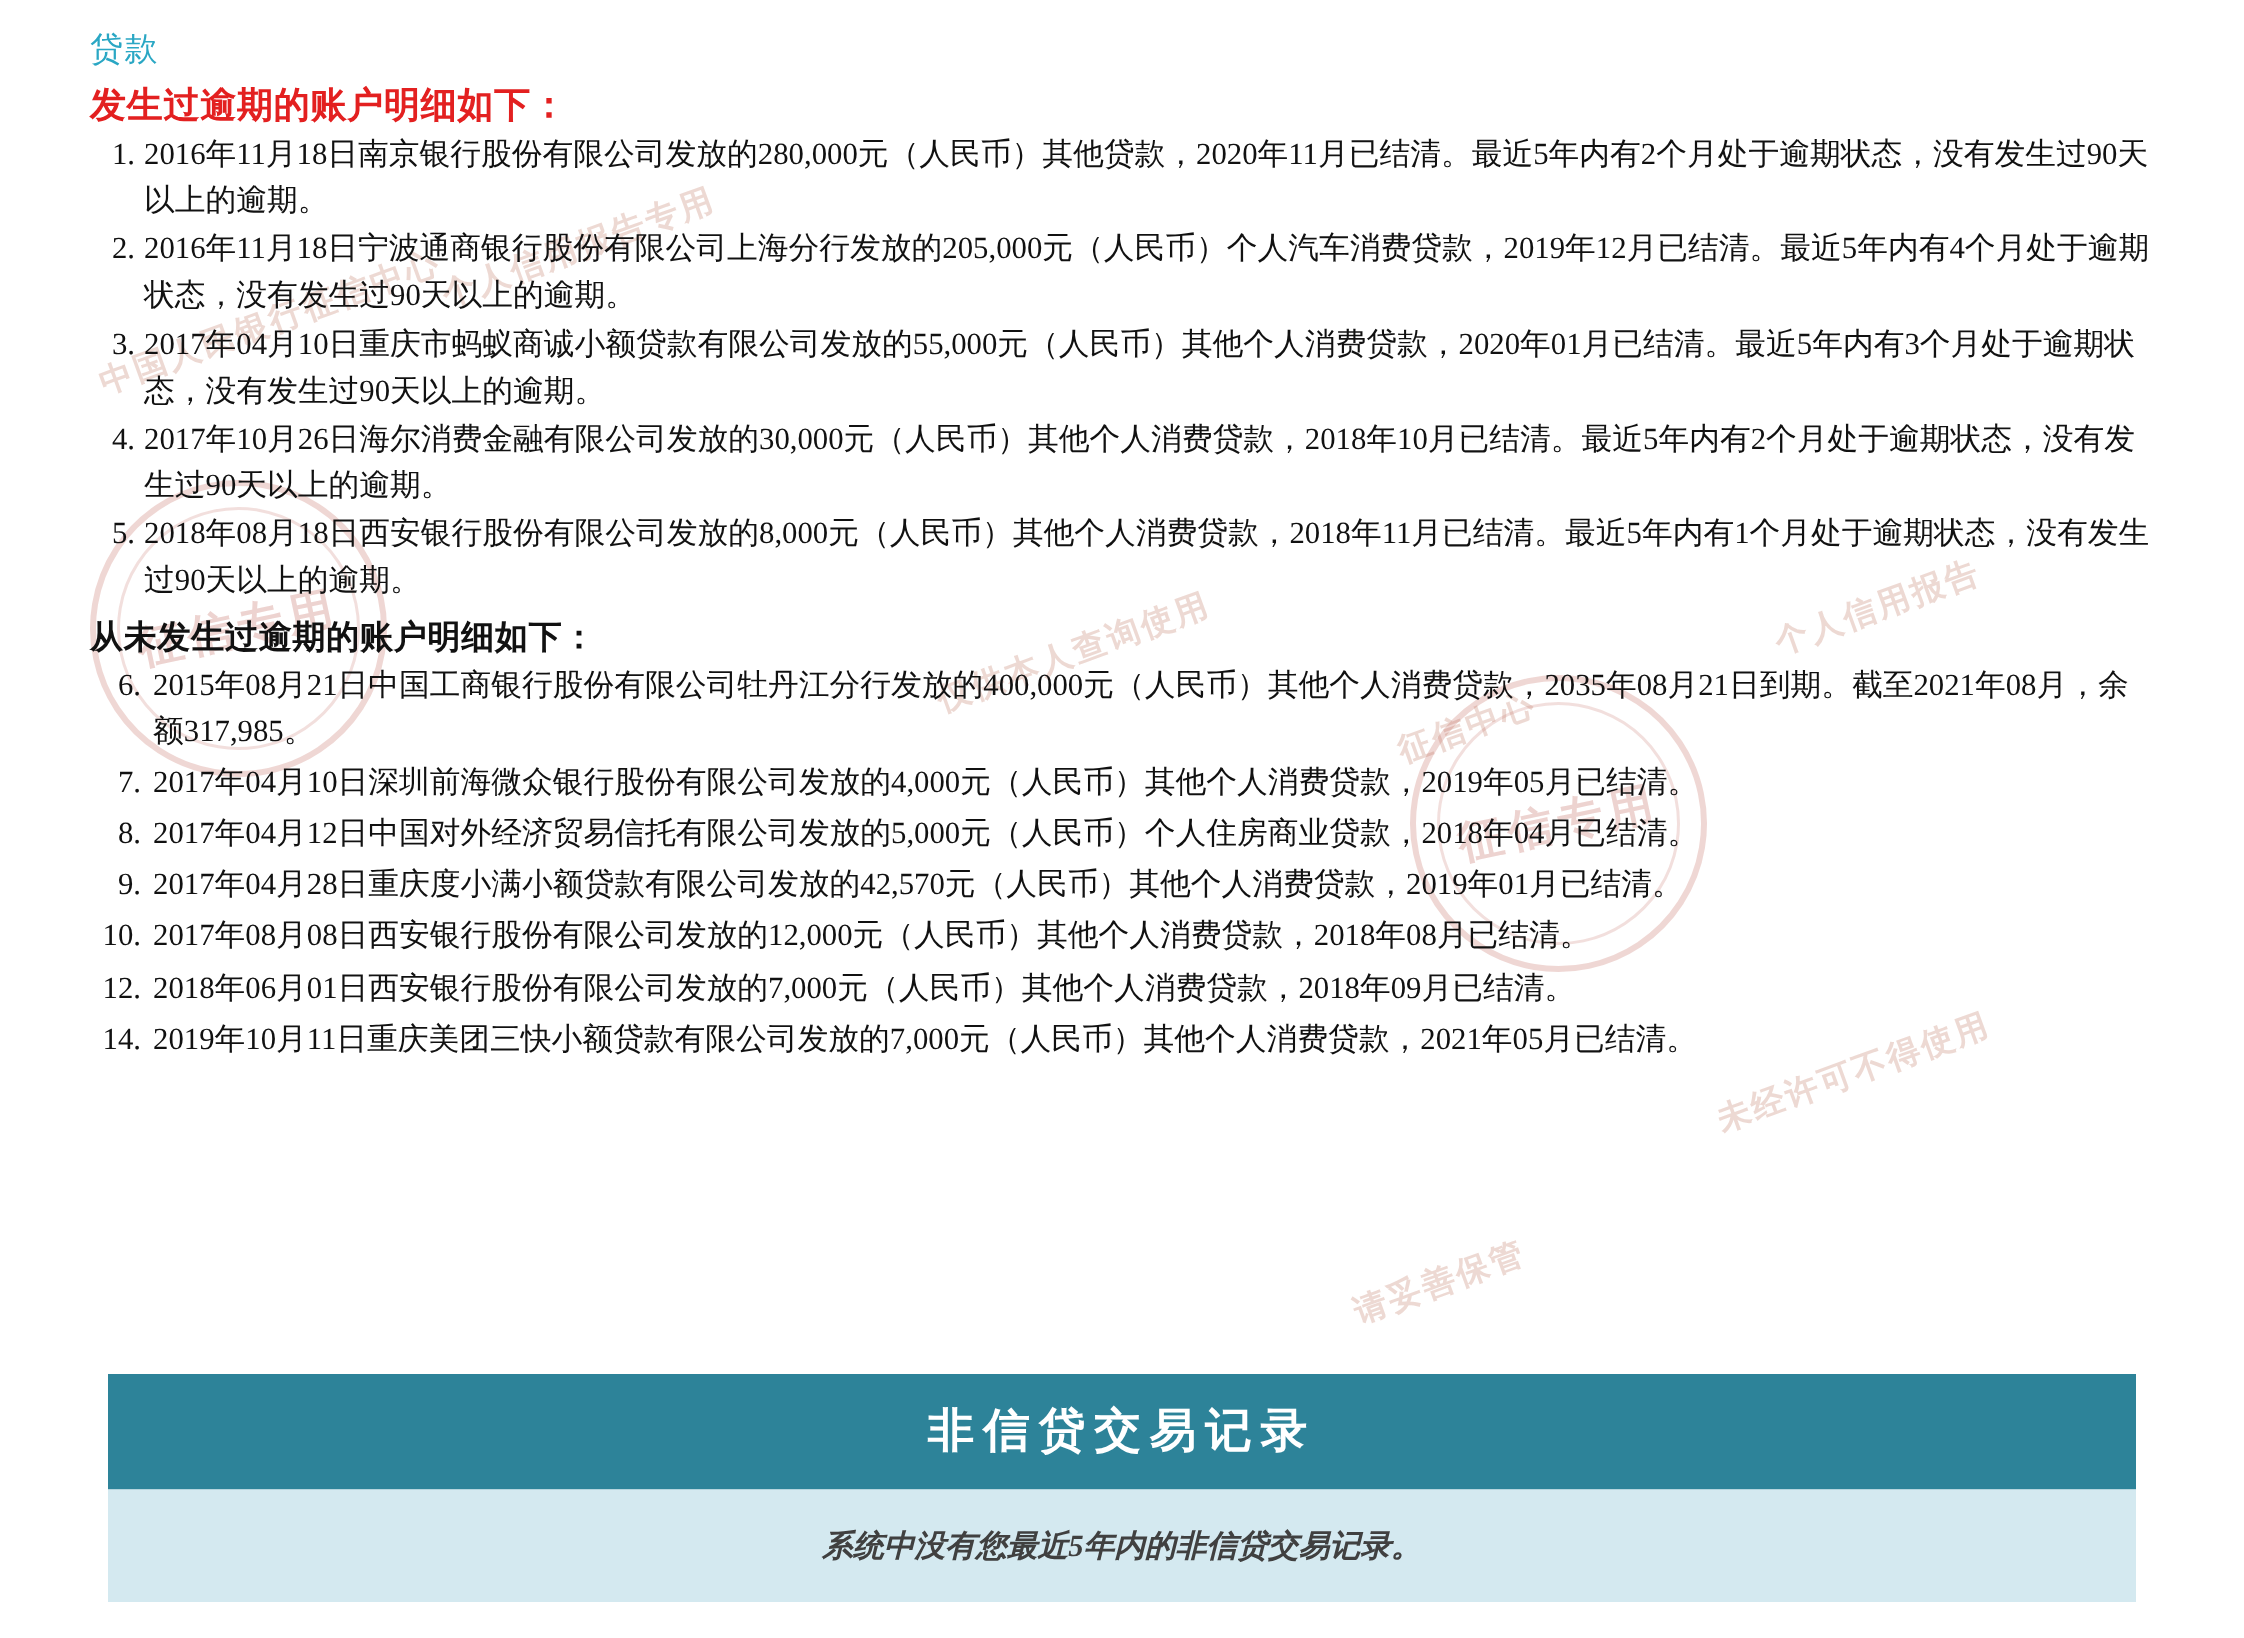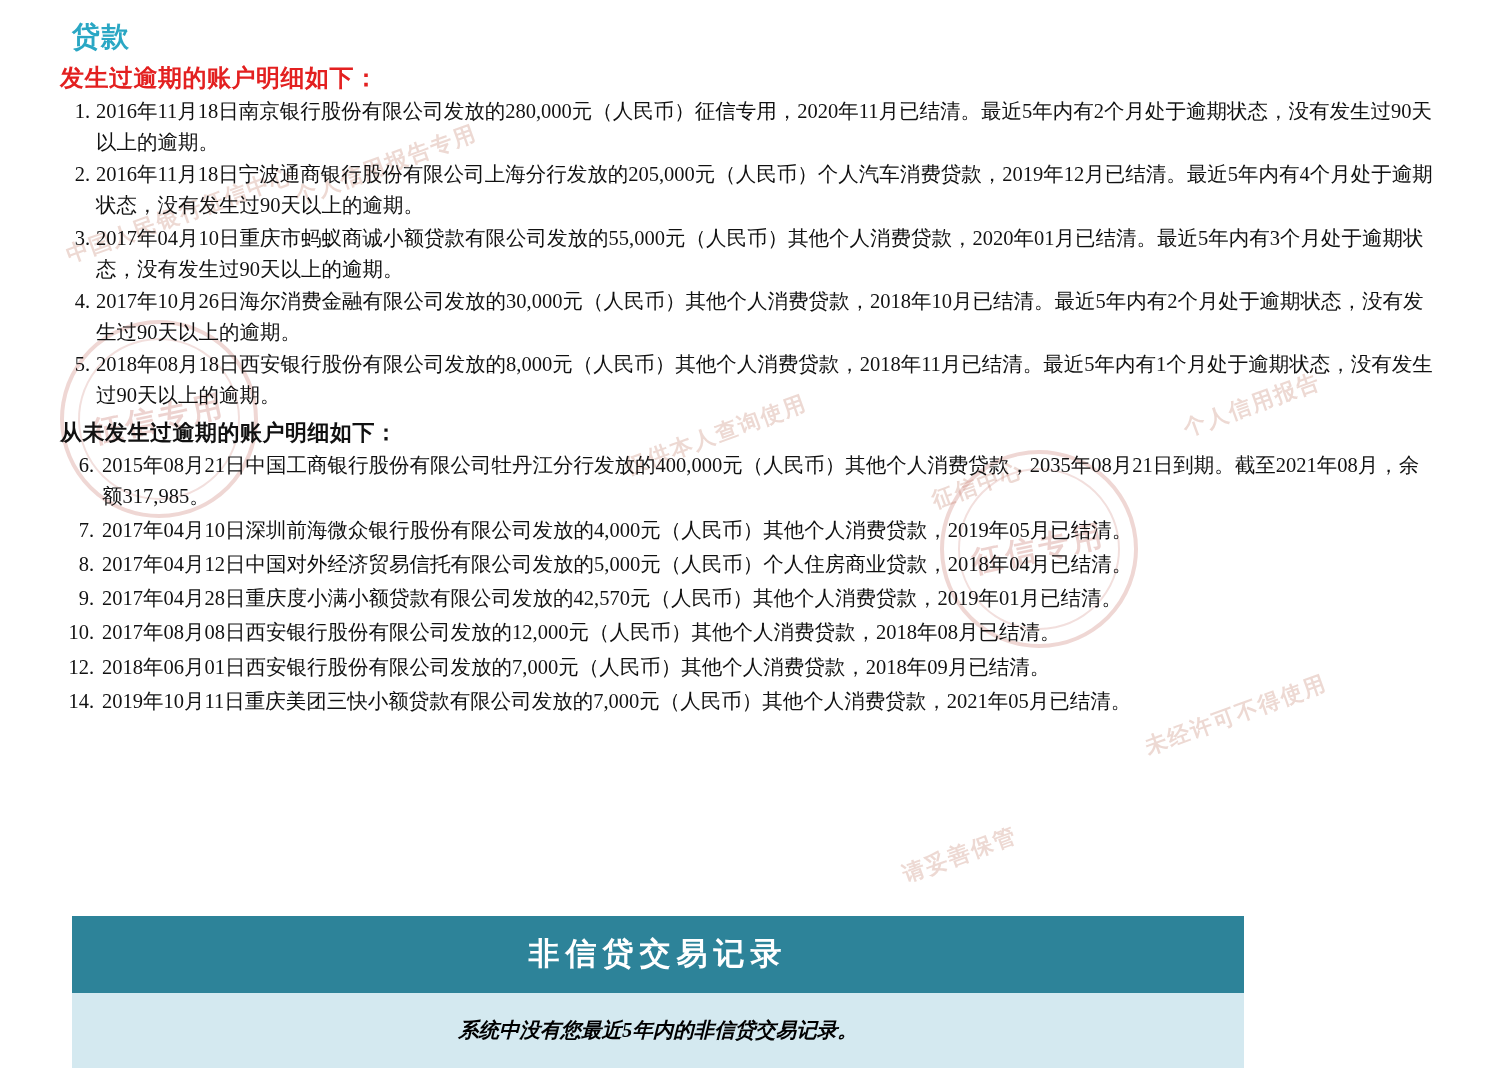--- a/index.html
+++ b/index.html
@@ -70,24 +70,24 @@
 
   
   .page {
     position: relative;
     z-index: 1;
     padding: 18px 60px 0 60px;
     box-sizing: border-box;
   }
   .section-title {
     color: #2aa7c4;
-    font-size: 28px;
-    font-weight: bold;
+    font-size: 22px;
+    font-weight: normal;
     font-family: "Liberation Sans", sans-serif;
-    margin: 0 0 6px 12px;
+    margin: 0 0 6px 0;
     letter-spacing: 1px;
   }
   .subtitle-red {
     color: #e32020;
     font-size: 24px;
     font-weight: bold;
     font-family: "Liberation Sans", sans-serif;
     margin: 0 0 2px 0;
     letter-spacing: 0.5px;
   }
@@ -127,36 +127,36 @@
   .group-never .idx {
     width: 42px;
     padding-right: 8px;
   }
 
   
   .banner-wrap {
     position: absolute;
     left: 72px;
     top: 916px;
-    width: 1172px;
+    width: 1352px;
     z-index: 1;
   }
   .banner-head {
     background: #2d8399;
     color: #ffffff;
     text-align: center;
     font-size: 31px;
     font-weight: bold;
     font-family: "Liberation Sans", sans-serif;
     letter-spacing: 6px;
     padding: 17px 0 18px 0;
   }
   .banner-body {
     background: #d4e9f0;
-    color: #000000;
+    color: #404040;
     text-align: center;
     font-size: 20.5px;
     font-weight: bold;
     font-style: italic;
     padding: 23px 0 24px 0;
   }
 </style>
 </head>
 <body>
 
@@ -181,21 +181,21 @@
 
 <div class="page">
 
   <h1 class="section-title">贷款</h1>
 
   <div class="group-overdue">
     <h2 class="subtitle-red">发生过逾期的账户明细如下：</h2>
     <ul class="acct-list">
       <li>
         <span class="idx">1.</span>
-        <span class="txt">2016年11月18日南京银行股份有限公司发放的280,000元（人民币）征信专用，2020年11月已结清。最近5年内有2个月处于逾期状态，没有发生过90天以上的逾期。</span>
+        <span class="txt">2016年11月18日南京银行股份有限公司发放的280,000元（人民币）其他贷款，2020年11月已结清。最近5年内有2个月处于逾期状态，没有发生过90天以上的逾期。</span>
       </li>
       <li>
         <span class="idx">2.</span>
         <span class="txt">2016年11月18日宁波通商银行股份有限公司上海分行发放的205,000元（人民币）个人汽车消费贷款，2019年12月已结清。最近5年内有4个月处于逾期状态，没有发生过90天以上的逾期。</span>
       </li>
       <li>
         <span class="idx">3.</span>
         <span class="txt">2017年04月10日重庆市蚂蚁商诚小额贷款有限公司发放的55,000元（人民币）其他个人消费贷款，2020年01月已结清。最近5年内有3个月处于逾期状态，没有发生过90天以上的逾期。</span>
       </li>
       <li>

